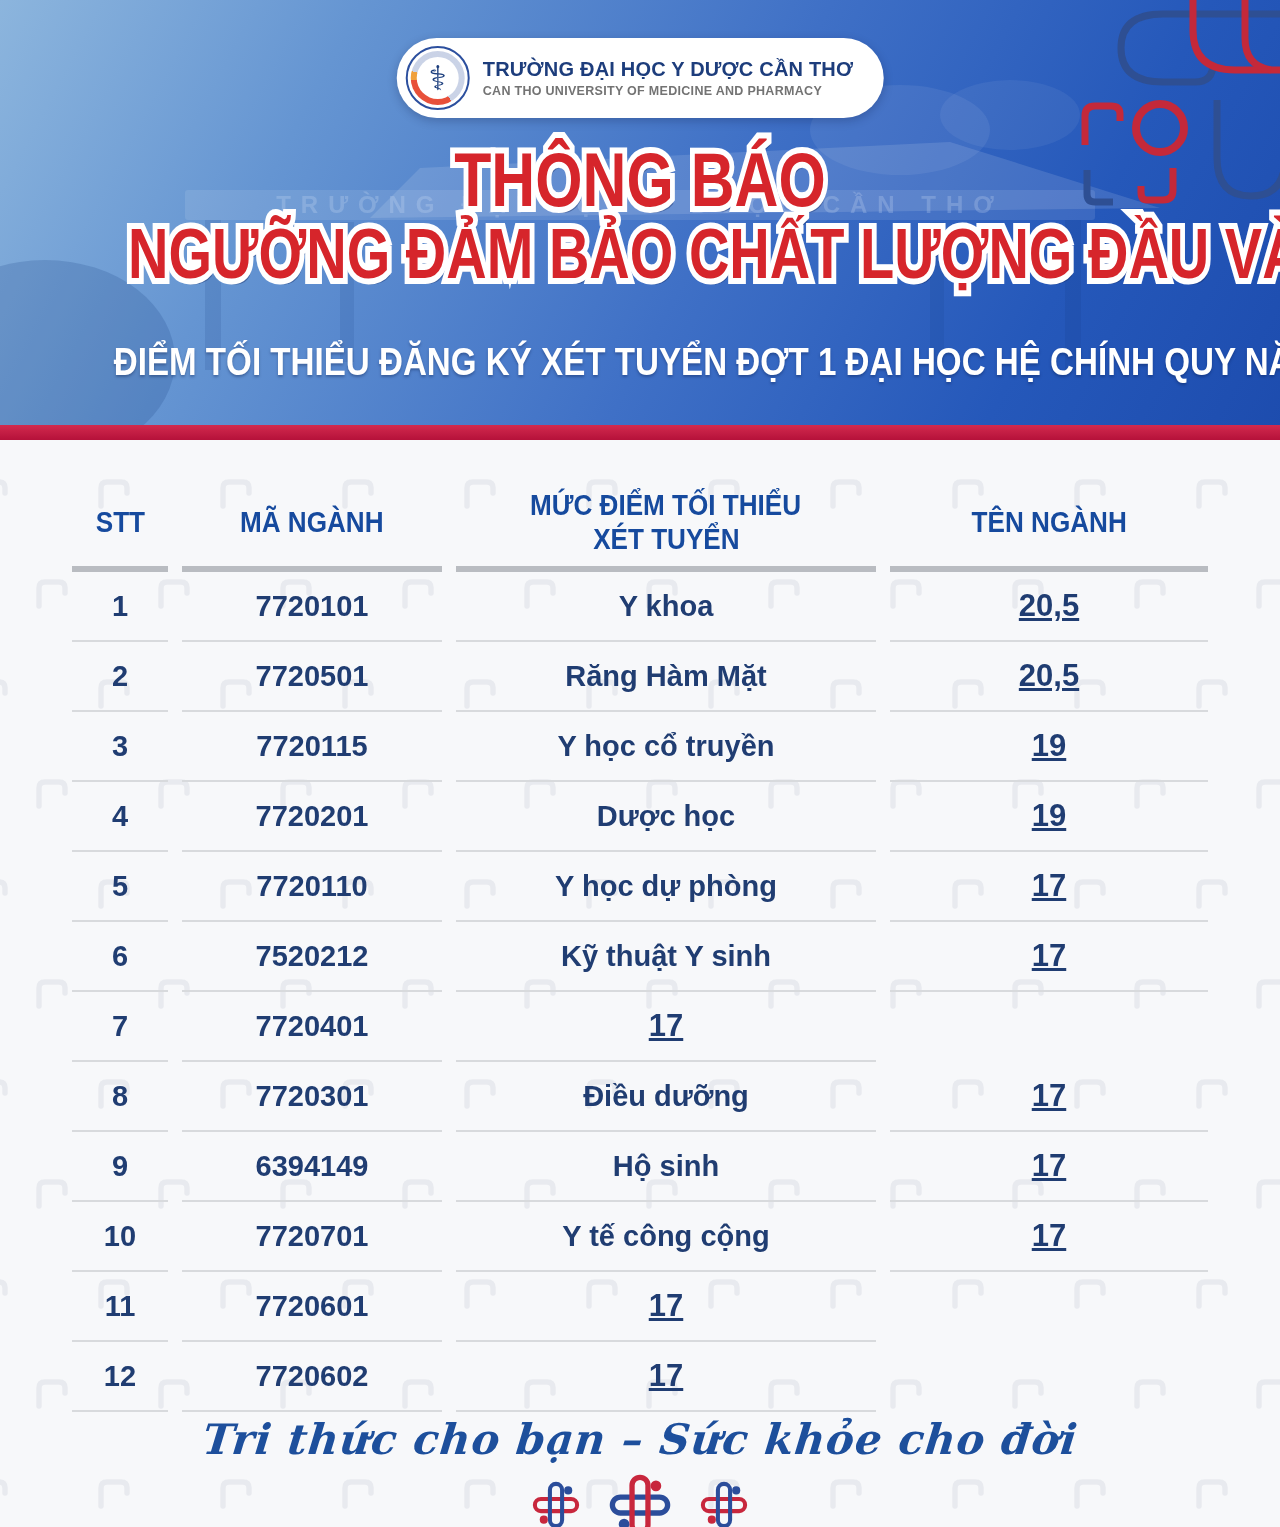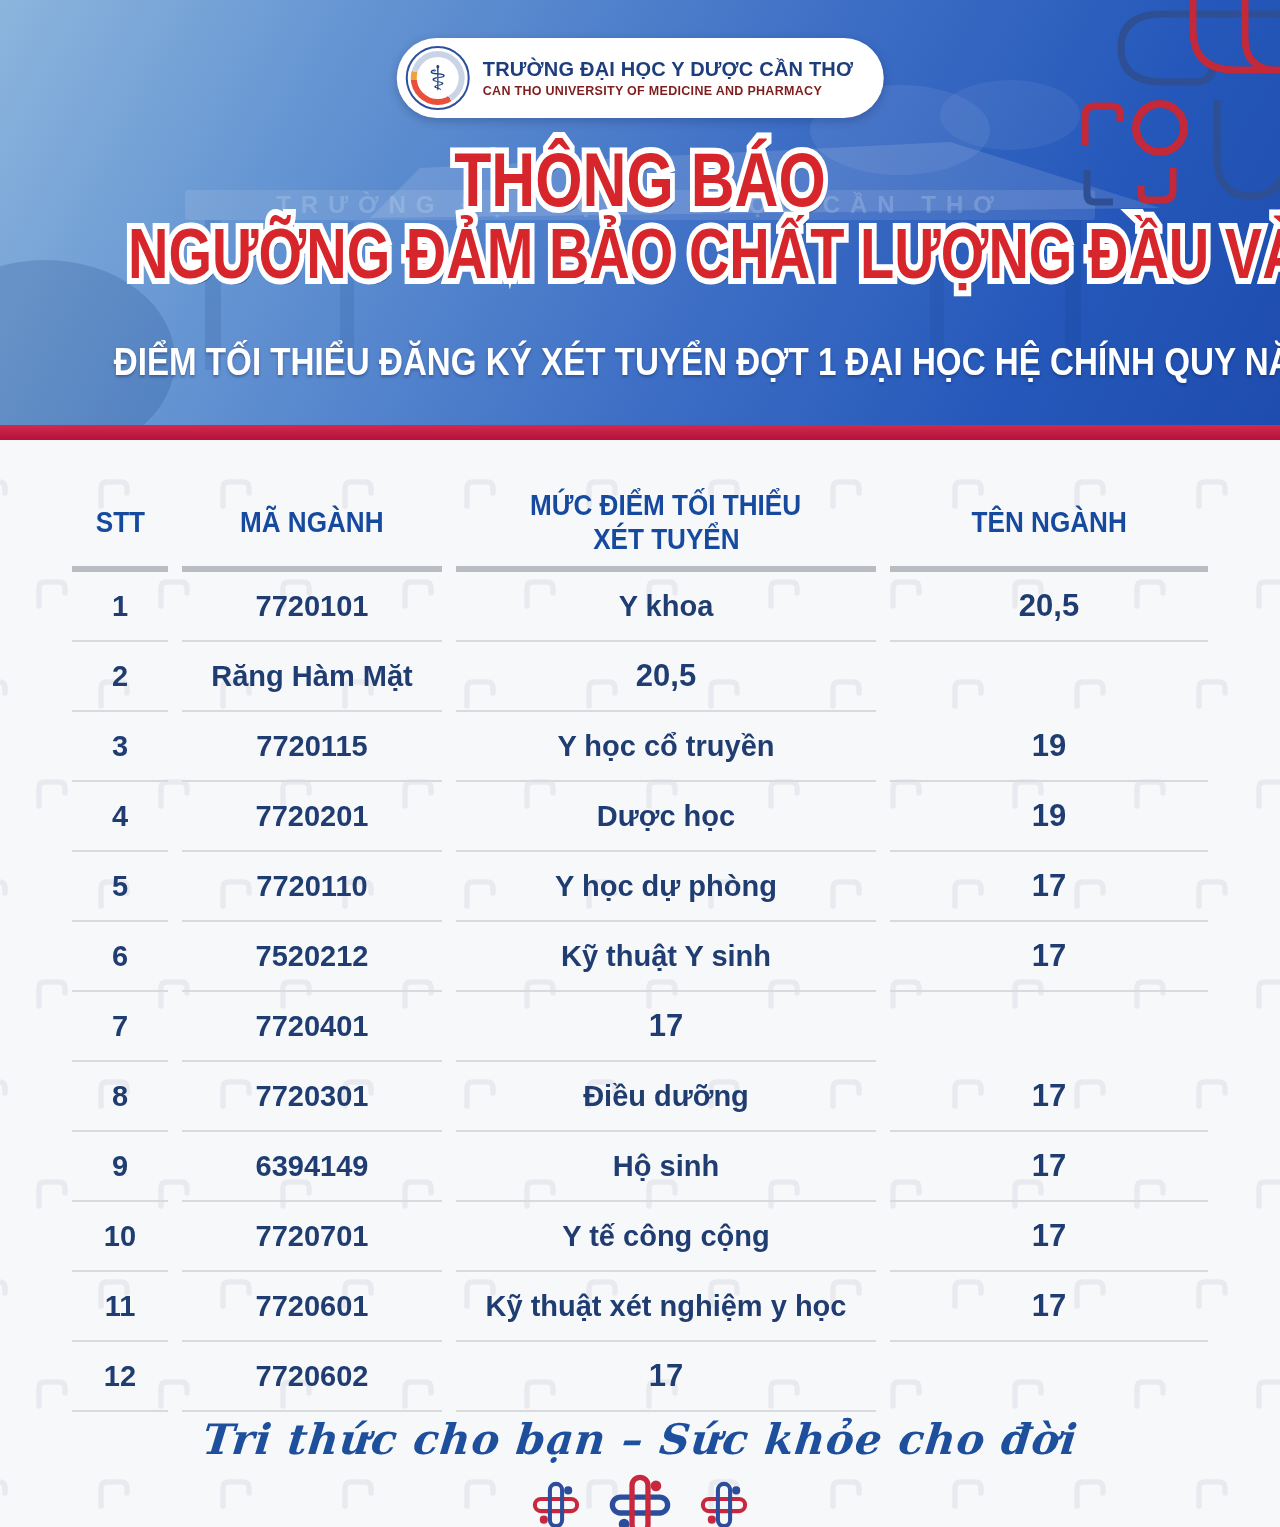--- a/index.html
+++ b/index.html
@@ -20,21 +20,21 @@
     height:80px; background:#ffffff; border-radius:42px;
     display:flex; align-items:center; gap:13px; padding:0 30px 0 9px;
     box-shadow:0 3px 10px rgba(10,20,60,.25);
   }
   .seal { position:relative; width:64px; height:64px; border-radius:50%; background:#fff; border:2px solid #2c4f9e; }
   .seal .ring { position:absolute; inset:3px; border-radius:50%;
     background:conic-gradient(from 150deg, #e8503a 0 115deg, #f0a03c 115deg 135deg, rgba(44,79,158,.25) 135deg 360deg); }
   .seal .core { position:absolute; inset:9px; border-radius:50%; background:#fff;
     display:flex; align-items:center; justify-content:center; color:#1c3e7d; font-size:34px; line-height:1; }
   .badge-line1 { font-size:20px; font-weight:bold; color:#1d3d7c; letter-spacing:.2px; white-space:nowrap; }
-  .badge-line2 { font-size:12.5px; font-weight:bold; color:#7f1d1d; letter-spacing:.3px; white-space:nowrap; margin-top:3px; }
+  .badge-line2 { font-size:12.5px; font-weight:bold; color:#737373; letter-spacing:.3px; white-space:nowrap; margin-top:3px; }
 
   .t-line { position:absolute; left:0; right:0; text-align:center; white-space:nowrap;
     font-weight:bold; transform:scaleX(0.80); line-height:1.04; }
   .t-line .back, .t-line .front { display:inline-block; }
   .t-line .back { position:absolute; left:0; right:0; top:0;
     color:#ffffff; -webkit-text-stroke:12px #ffffff;
     text-shadow:4px 6px 0 rgba(22,40,96,.42); }
   .t-line .front { position:relative; color:#d6252b; }
   .title1 { top:140px; font-size:76px; }
   .title2 { top:218px; font-size:70px; }
@@ -53,21 +53,21 @@
 
   .table { position:absolute; left:72px; top:15px; width:1136px; }
   .thead, .trow { display:grid; grid-template-columns:96px 260px 420px 318px; column-gap:14px; }
   .thead .cell { height:94px; border-bottom:6px solid #b9bcc1;
     display:flex; flex-direction:column; align-items:center; justify-content:center; }
   .thead .cell span { display:inline-block; transform:scaleX(0.9); font-size:29px; font-weight:bold;
     color:#164a9e; line-height:1.18; white-space:nowrap; }
   .trow .cell { height:70px; border-bottom:2px solid #d8dadd;
     display:flex; align-items:center; justify-content:center;
     font-weight:bold; color:#203d72; font-size:29px; white-space:nowrap; }
-  .trow .cell.score { font-size:31px; }
+  .trow .cell.score { font-size:31px;text-decoration:underline; }
 
   .slogan { position:absolute; left:0; right:0; top:952px; text-align:center; }
   .slogan span { font-family:"DejaVu Serif", serif; font-style:italic; font-weight:bold;
     font-size:42px; color:#1d4f9c; letter-spacing:1px; transform:skewX(-6deg); display:inline-block; }
 
   .logos { position:absolute; left:0; right:0; top:1008px; display:flex;
     align-items:center; justify-content:center; gap:24px; }
 </style>
 </head>
 <body>
@@ -512,20 +512,21 @@
       </div>
       <div class="tbody">
           <div class="trow">
             <div class="cell stt">1</div>
             <div class="cell code">7720101</div>
             <div class="cell name">Y khoa</div>
             <div class="cell score">20,5</div>
           </div>
           <div class="trow">
             <div class="cell stt">2</div>
+            <div class="cell code">7720501</div>
             <div class="cell name">Răng Hàm Mặt</div>
             <div class="cell score">20,5</div>
           </div>
           <div class="trow">
             <div class="cell stt">3</div>
             <div class="cell code">7720115</div>
             <div class="cell name">Y học cổ truyền</div>
             <div class="cell score">19</div>
           </div>
           <div class="trow">
@@ -565,21 +566,20 @@
           </div>
           <div class="trow">
             <div class="cell stt">10</div>
             <div class="cell code">7720701</div>
             <div class="cell name">Y tế công cộng</div>
             <div class="cell score">17</div>
           </div>
           <div class="trow">
             <div class="cell stt">11</div>
             <div class="cell code">7720601</div>
-            <div class="cell name">Kỹ thuật xét nghiệm y học</div>
             <div class="cell score">17</div>
           </div>
           <div class="trow">
             <div class="cell stt">12</div>
             <div class="cell code">7720602</div>
             <div class="cell score">17</div>
           </div>
         </div>
     </section>
 

